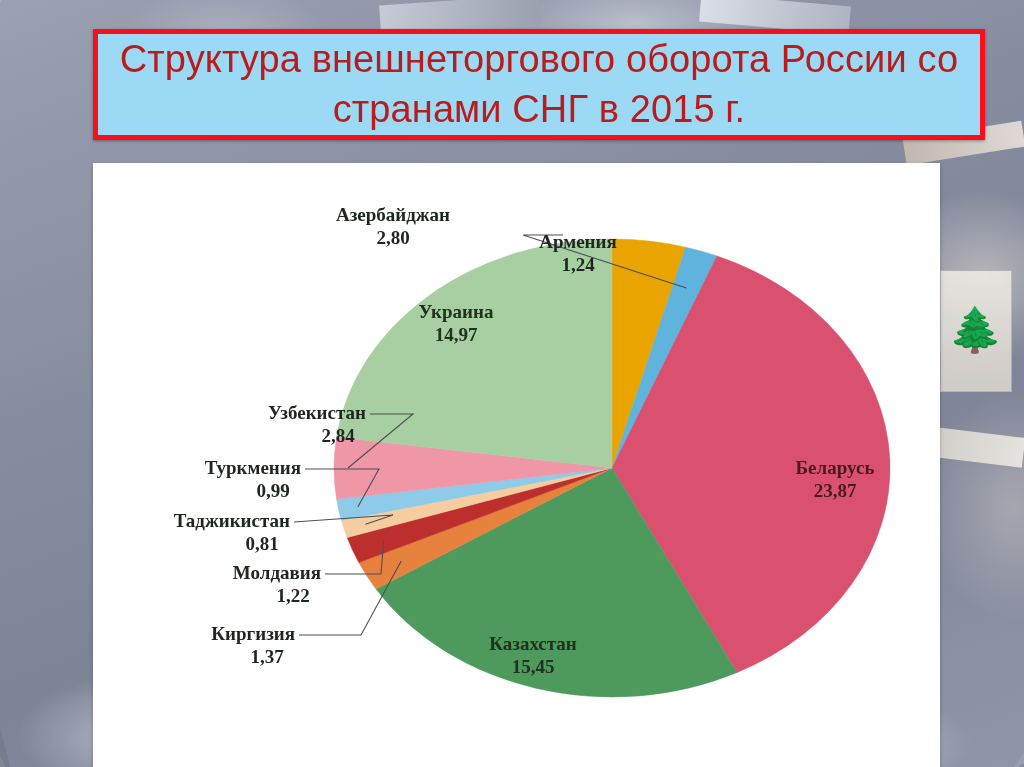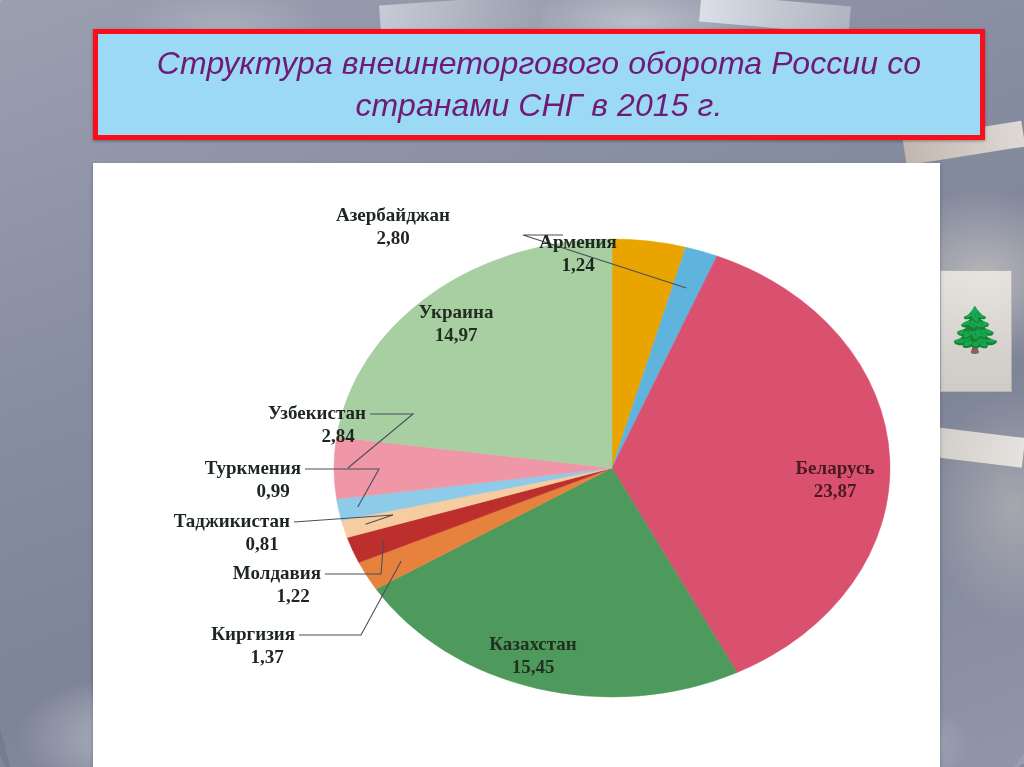--- a/index.html
+++ b/index.html
@@ -65,24 +65,23 @@
   
   #title-banner{
     position:absolute;left:93px;top:29px;width:892px;height:111px;
     box-sizing:border-box;
     background:#9cd9f5;border:5px solid #fc0d1b;
     display:flex;align-items:center;justify-content:center;
     box-shadow:0 1px 3px rgba(0,0,0,.35);
   }
   #title-text{
     font-family:"Liberation Sans", sans-serif;
-    font-size:32px;line-height:1.30;color:#701a75;
+    font-size:38px;line-height:1.30;color:#b91c1c;
     text-align:center;letter-spacing:.1px;white-space:pre-line;
     padding:0 18px;
-    font-style:italic;
   }
 
   
   #chart-panel{
     position:absolute;left:93px;top:163px;width:847px;height:617px;
     background:#ffffff;box-shadow:0 2px 4px rgba(0,0,0,.25);
     overflow:hidden;
   }
   #pie-svg{position:absolute;left:0;top:0;width:847px;height:542px;}
 

